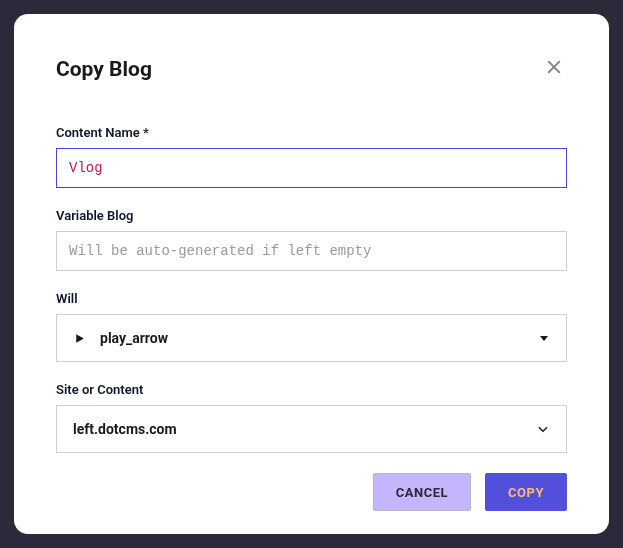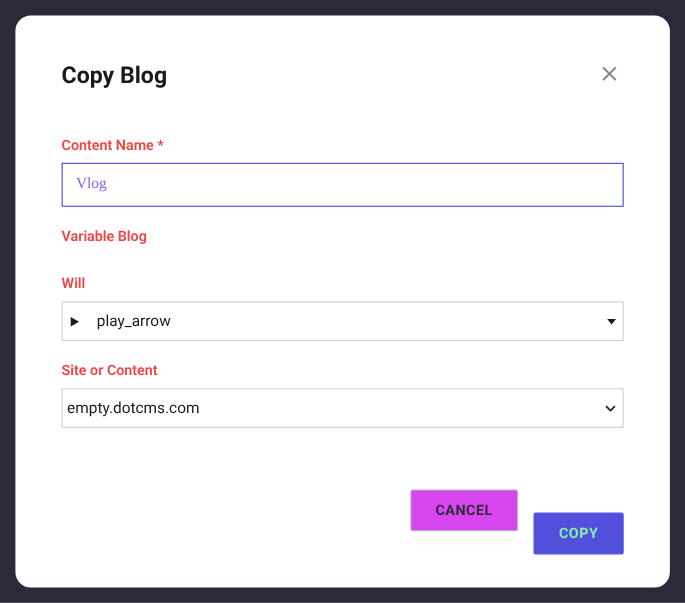--- a/index.html
+++ b/index.html
@@ -50,56 +50,57 @@
     .close-btn svg {
       width: 18px;
       height: 18px;
     }
     .field-group {
       margin-bottom: 20px;
     }
     .field-label {
       font-size: 13px;
       font-weight: 600;
-      color: #ef4444;
+      color: #0f172a;
       display: block;
       margin-bottom: 8px;
     }
     .text-input {
       width: 100%;
       height: 40px;
       border: 1px solid #d0d0d0;
       padding: 0 12px;
       font-size: 14px;
-      color: #8b5cf6;
+      color: #be185d;
       background: #ffffff;
       outline: none;
-      font-family: Liberation Serif, serif;
+      font-family: Liberation Mono, monospace;
     }
     .text-input.focused {
       border: 1.5px solid #4648d2;
     }
     .text-input::placeholder {
       color: #9a9a9a;
     }
     .select-wrap {
       position: relative;
       width: 100%;
     }
     .select-input {
       width: 100%;
-      height: 36px;
+      height: 48px;
       border: 1px solid #d0d0d0;
-      padding: 0 4px;
+      padding: 0 16px;
       font-size: 14px;
       color: #1a1a1a;
       background: #ffffff;
       display: flex;
       align-items: center;
       cursor: pointer;
+      font-weight: bold;
     }
     .select-input .icon-left {
       margin-right: 14px;
       display: flex;
       align-items: center;
     }
     .select-input .value {
       flex: 1;
     }
     .select-input .caret {
@@ -117,29 +118,28 @@
       height: 38px;
       padding: 0 22px;
       font-size: 13px;
       font-weight: 700;
       letter-spacing: 0.5px;
       border-radius: 2px;
       cursor: pointer;
       font-family: inherit;
     }
     .btn-secondary {
-      background: #d946ef;
+      background: #c4b5fd;
       border: 1px solid #b8b8c5;
       color: #2a2a3a;
     }
     .btn-primary {
       background: #524fdd;
       border: 1px solid #524fdd;
-      color: #86efac;
-      margin-top: 21px;
+      color: #fdba74;
     }
   </style>
 </head>
 <body>
 
 <div class="dialog">
   <div class="dialog-header">
     <h2 class="dialog-title">Copy Blog</h2>
     <button class="close-btn">
       <span>
@@ -151,20 +151,21 @@
     </button>
   </div>
 
   <div class="field-group">
     <label class="field-label">Content Name *</label>
     <input type="text" class="text-input focused" value="Vlog" style="">
   </div>
 
   <div class="field-group">
     <label class="field-label">Variable Blog</label>
+    <input type="text" class="text-input" placeholder="Will be auto-generated if left empty" style="">
   </div>
 
   <div class="field-group">
     <label class="field-label">Will</label>
     <div class="select-wrap">
       <div class="select-input">
         <span class="icon-left">
           <svg width="13" height="13" viewBox="0 0 24 24" fill="#1a1a1a">
             <path d="M6 4 L20 12 L6 20 Z"></path>
           </svg>
@@ -176,21 +177,21 @@
           </svg>
         </span>
       </div>
     </div>
   </div>
 
   <div class="field-group">
     <label class="field-label">Site or Content</label>
     <div class="select-wrap">
       <div class="select-input">
-        <span class="value">empty.dotcms.com</span>
+        <span class="value">left.dotcms.com</span>
         <span class="caret">
           <svg width="14" height="14" viewBox="0 0 24 24" fill="none" stroke="#1a1a1a" stroke-width="2.5">
             <polyline points="5 9 12 16 19 9"></polyline>
           </svg>
         </span>
       </div>
     </div>
   </div>
 
   <div class="dialog-footer">

